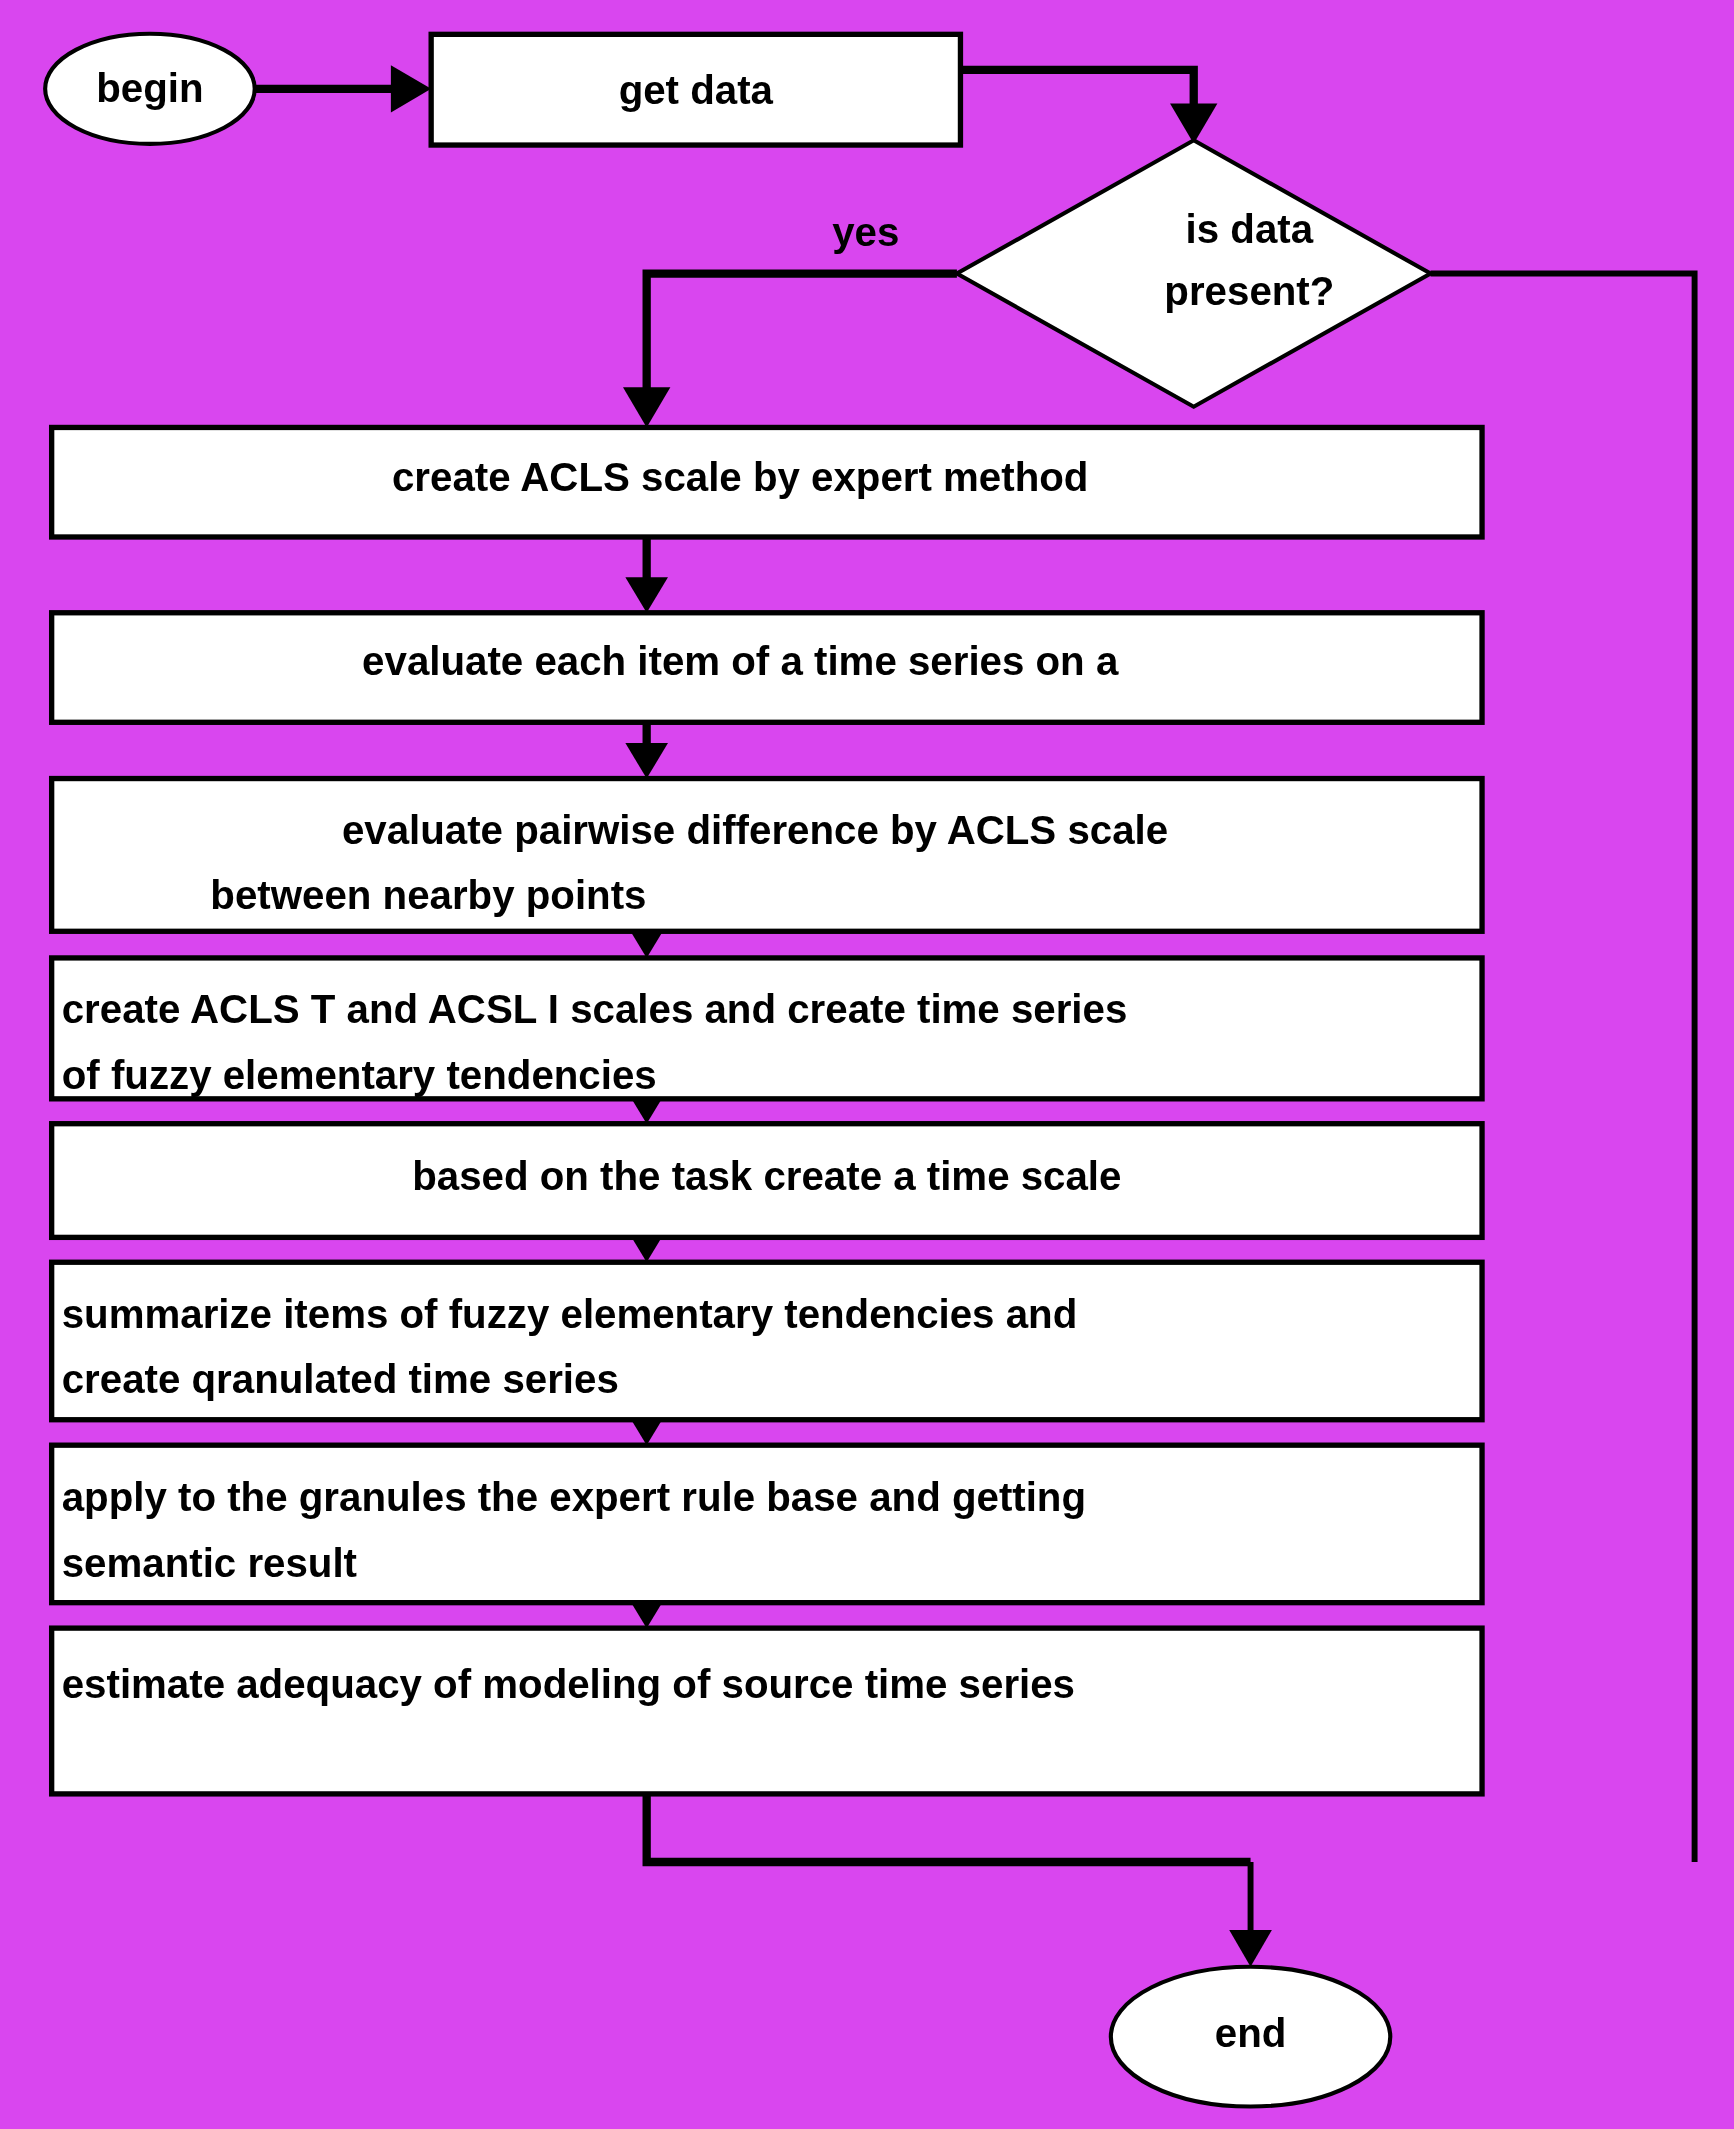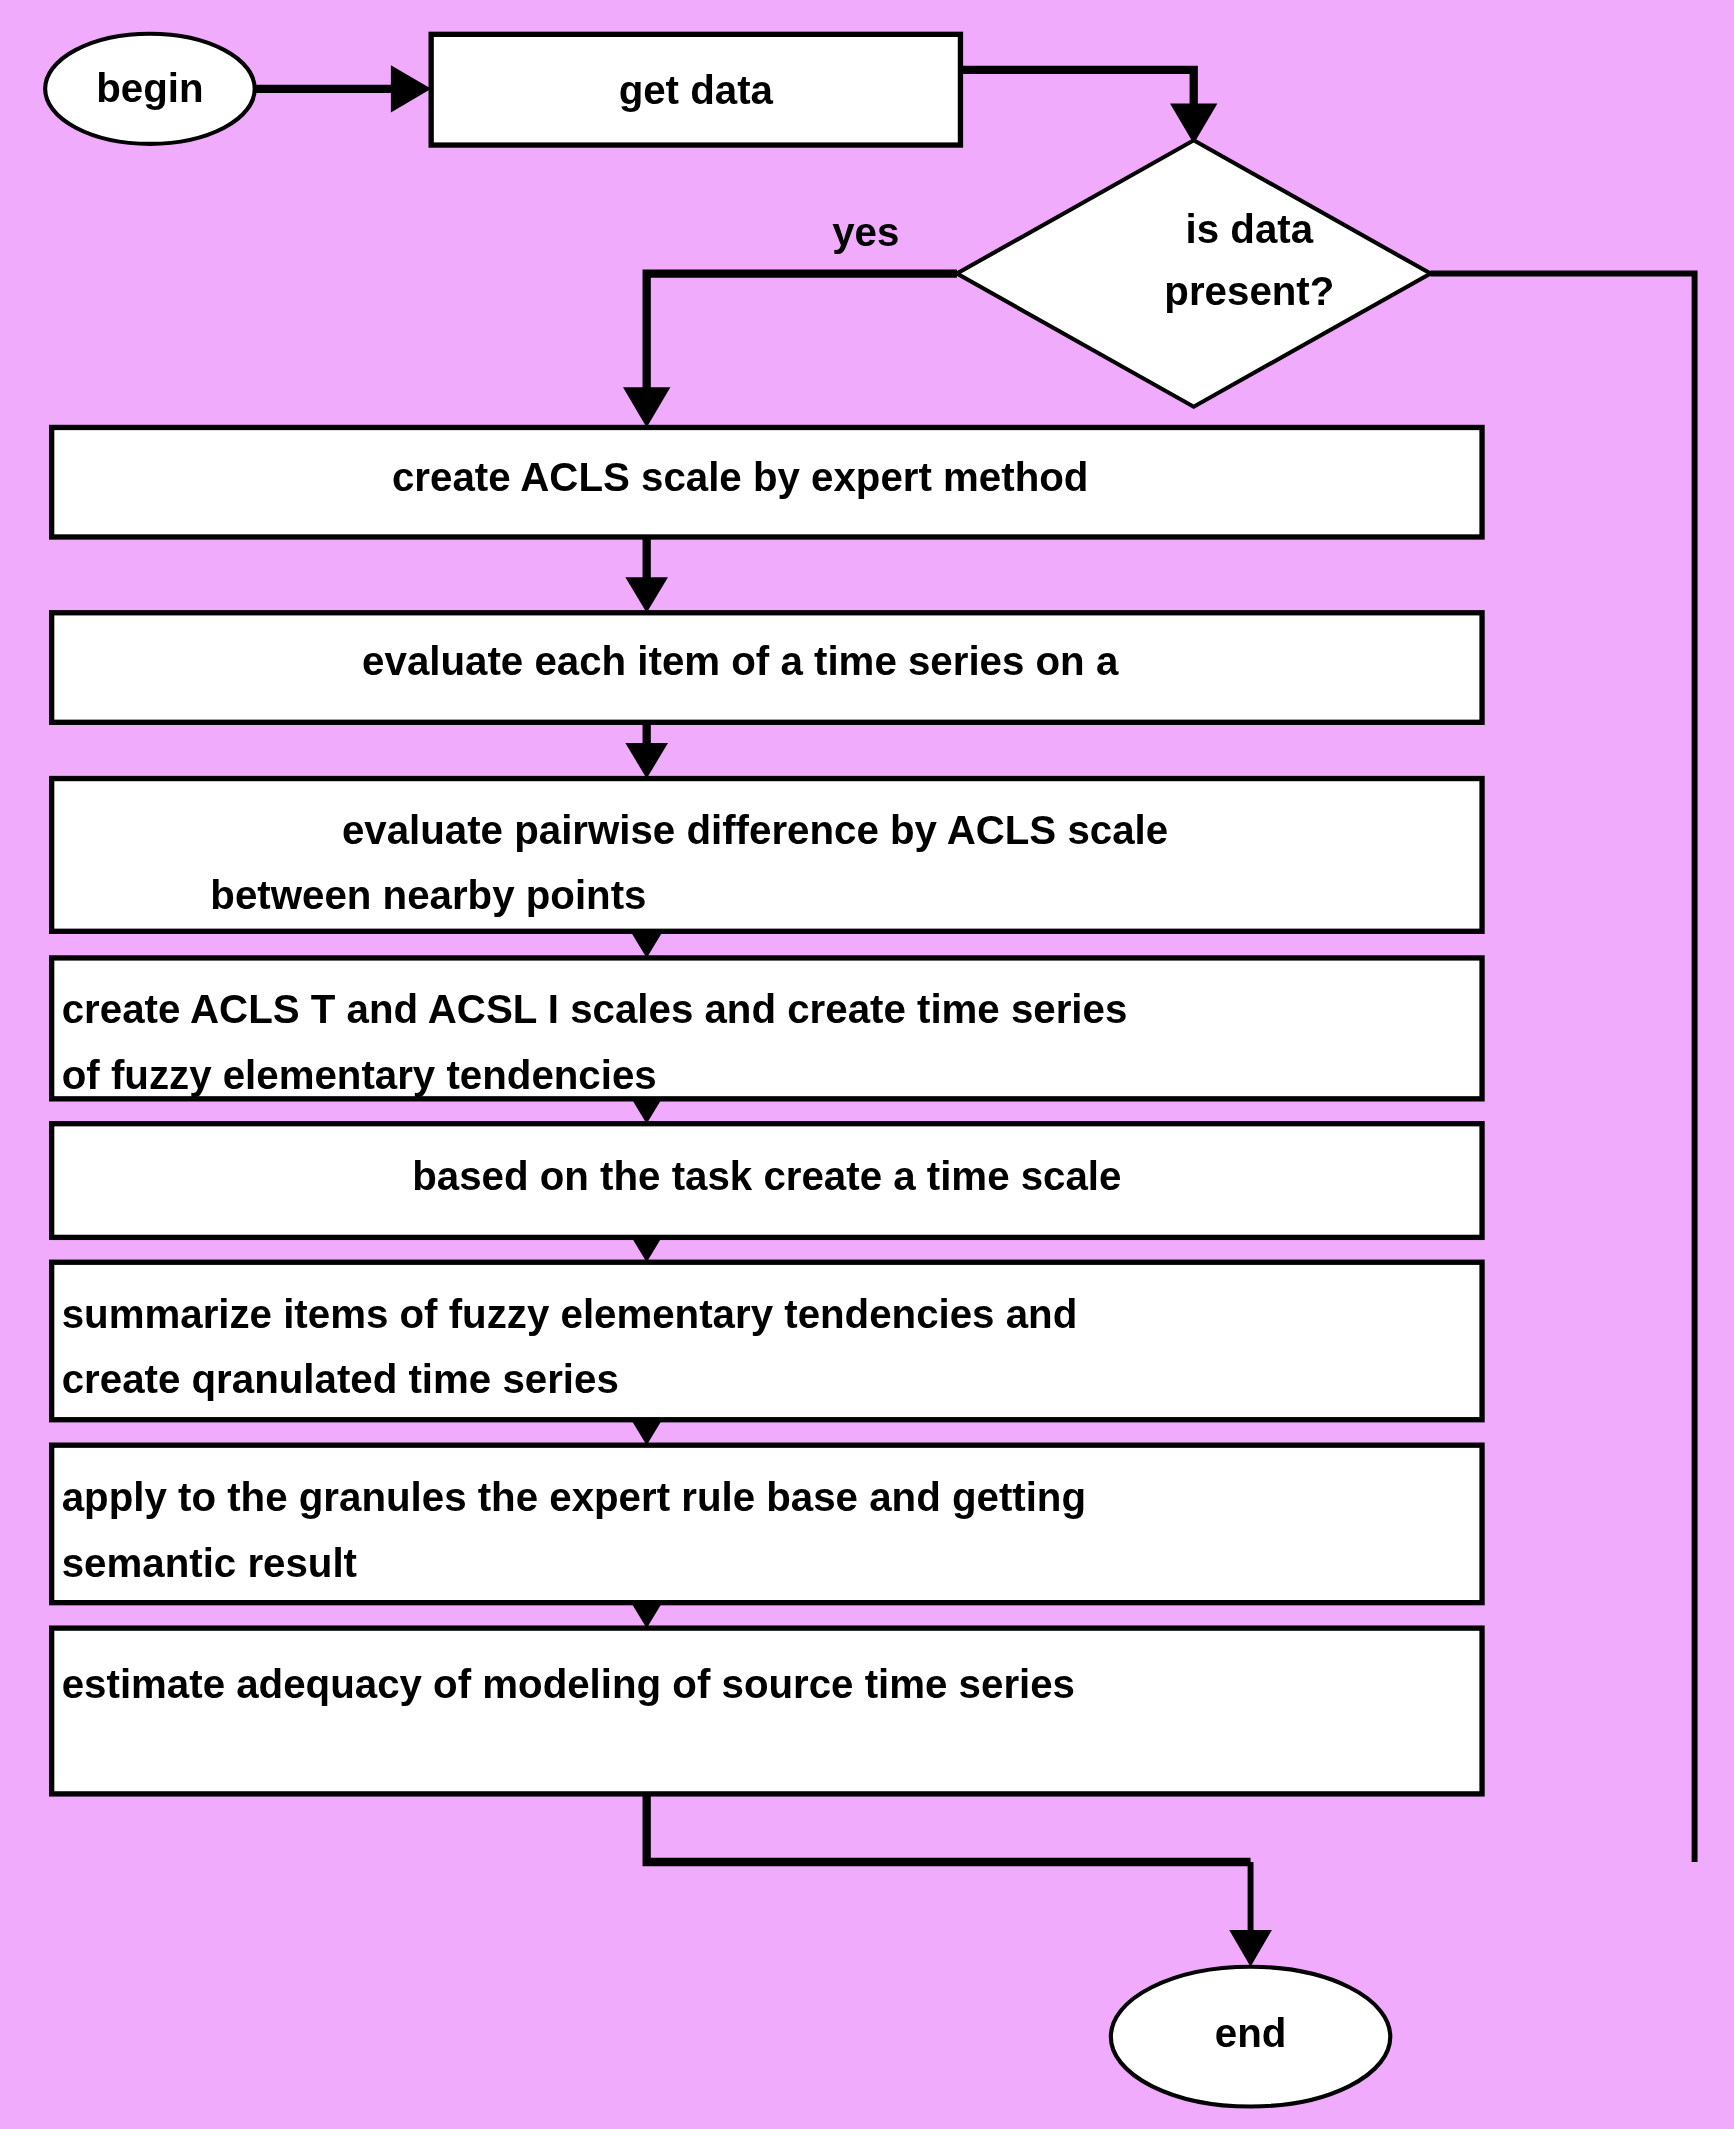--- a/index.html
+++ b/index.html
@@ -7,21 +7,21 @@
     padding: 0;
     background: #ffffff;
   }
   body {
     font-family: "Liberation Sans", sans-serif;
   }
   #flow-root {
     position: relative;
     width: 1735px;
     height: 2129px;
-    background: #f0abfc;
+    background: #d946ef;
     overflow: hidden;
   }
   svg#flow-svg {
     position: absolute;
     top: 0;
     left: 0;
     width: 1735px;
     height: 2129px;
     display: block;
   }

